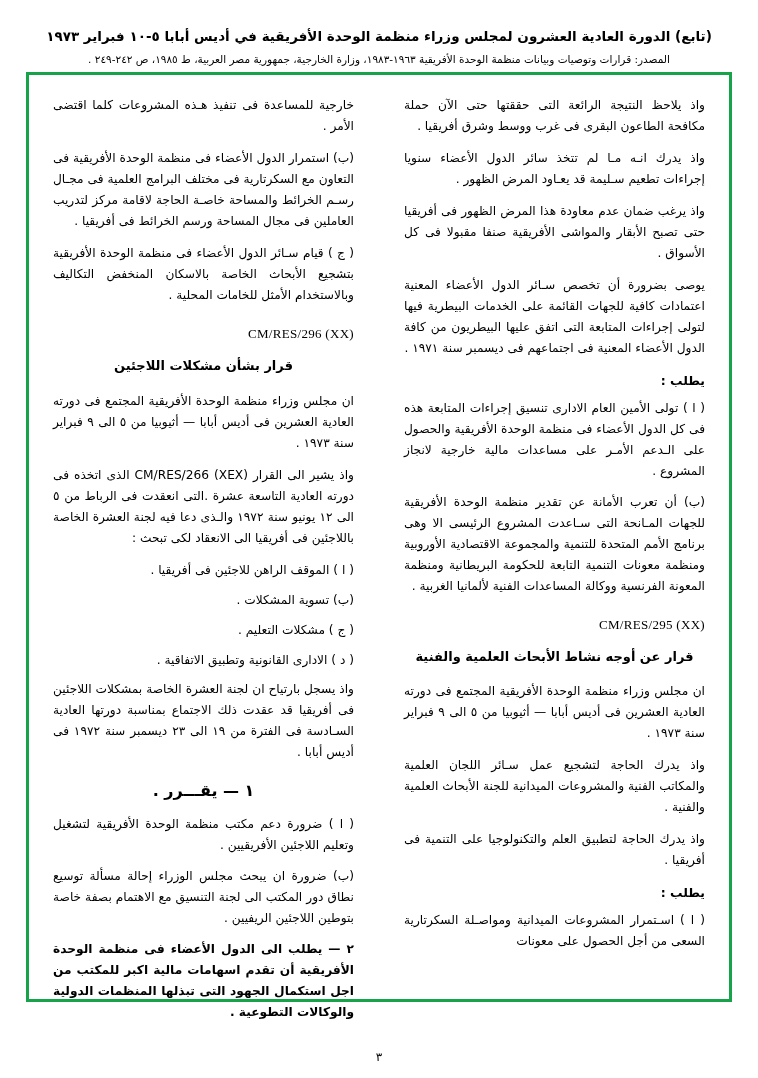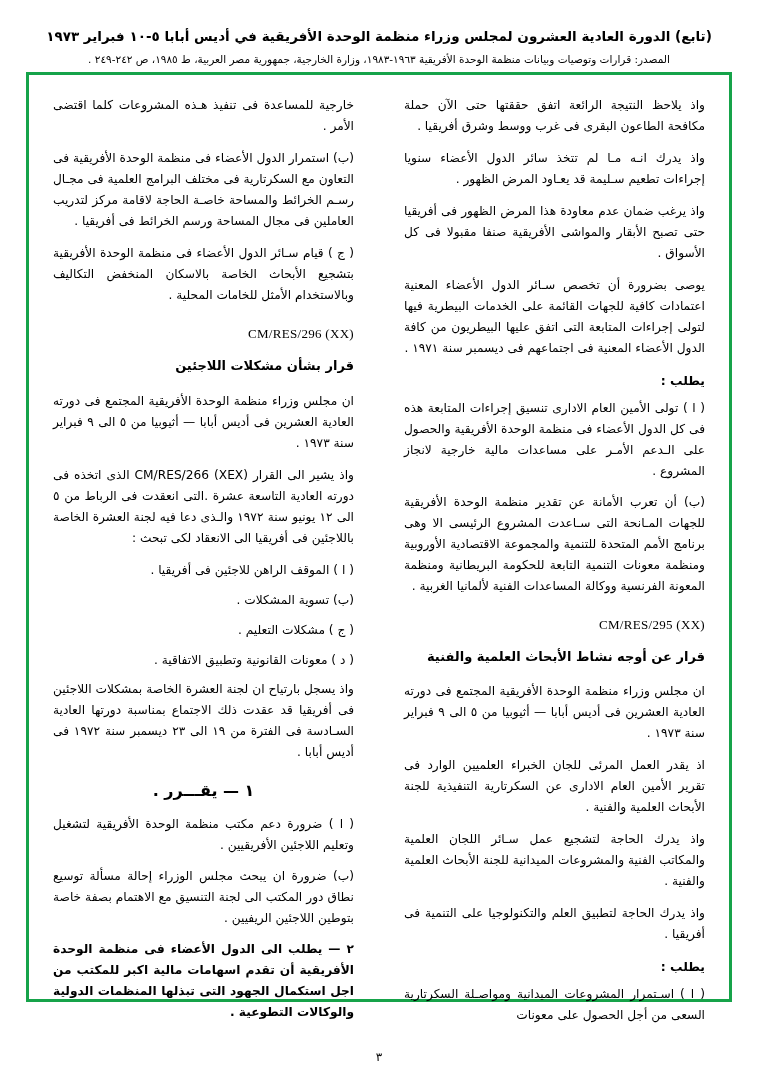--- a/index.html
+++ b/index.html
@@ -70,21 +70,21 @@
     font-size: 13px;
     font-family: "Liberation Serif", serif;
     direction: ltr;
     text-align: right;
     margin: 20px 0 14px 0;
     letter-spacing: 0.3px;
   }
   .res-heading {
     font-size: 13px;
     font-weight: bold;
-    text-align: right;
+    text-align: center;
     margin: 0 0 14px 0;
     line-height: 1.6;
   }
   .section-label {
     font-size: 12.4px;
     font-weight: bold;
     margin: 14px 0 10px 0;
     text-align: right;
   }
   .item {
@@ -127,35 +127,34 @@
   <div class="doc-header">
     <div class="doc-title">(تابع) الدورة العادية العشرون لمجلس وزراء منظمة الوحدة الأفريقية في أديس أبابا ٥-١٠ فبراير ١٩٧٣</div>
     <div class="doc-source">المصدر: قرارات وتوصيات وبيانات منظمة الوحدة الأفريقية ١٩٦٣-١٩٨٣، وزارة الخارجية، جمهورية مصر العربية، ط ١٩٨٥، ص ٢٤٢-٢٤٩ .</div>
   </div>
 
   <div class="frame">
     <div class="columns">
 
       <div class="col">
 
-        <p>واذ يلاحظ النتيجة الرائعة اتفق حققتها حتى الآن حملة مكافحة الطاعون البقرى فى غرب ووسط وشرق أفريقيا .</p>
+        <p>واذ يلاحظ النتيجة الرائعة التى حققتها حتى الآن حملة مكافحة الطاعون البقرى فى غرب ووسط وشرق أفريقيا .</p>
         <p>واذ يدرك انـه مـا لم تتخذ سائر الدول الأعضاء سنويا إجراءات تطعيم سـليمة قد يعـاود المرض الظهور .</p>
         <p>واذ يرغب ضمان عدم معاودة هذا المرض الظهور فى أفريقيا حتى تصبح الأبقار والمواشى الأفريقية صنفا مقبولا فى كل الأسواق .</p>
         <p>يوصى بضرورة أن تخصص سـائر الدول الأعضاء المعنية اعتمادات كافية للجهات القائمة على الخدمات البيطرية فيها لتولى إجراءات المتابعة التى اتفق عليها البيطريون من كافة الدول الأعضاء المعنية فى اجتماعهم فى ديسمبر سنة ١٩٧١ .</p>
 
         <div class="section-label">يطلب :</div>
 
         <p class="item">( ا ) تولى الأمين العام الادارى تنسيق إجراءات المتابعة هذه فى كل الدول الأعضاء فى منظمة الوحدة الأفريقية والحصول على الـدعم الأمـر على مساعدات مالية خارجية لانجاز المشروع .</p>
         <p class="item">(ب) أن تعرب الأمانة عن تقدير منظمة الوحدة الأفريقية للجهات المـانحة التى سـاعدت المشروع الرئيسى الا وهى برنامج الأمم المتحدة للتنمية والمجموعة الاقتصادية الأوروبية ومنظمة معونات التنمية التابعة للحكومة البريطانية ومنظمة المعونة الفرنسية ووكالة المساعدات الفنية لألمانيا الغربية .</p>
 
         <div class="res-id">CM/RES/295 (XX)</div>
         <div class="res-heading">قرار عن أوجه نشاط الأبحاث العلمية والفنية</div>
 
         <p>ان مجلس وزراء منظمة الوحدة الأفريقية المجتمع فى دورته العادية العشرين فى أديس أبابا — أثيوبيا من ٥ الى ٩ فبراير سنة ١٩٧٣ .</p>
-        <p>اذ يقدر العمل المرئى للجان الخبراء العلميين الوارد فى تقرير الأمين العام الادارى عن السكرتارية التنفيذية للجنة الأبحاث العلمية والفنية .</p>
         <p>واذ يدرك الحاجة لتشجيع عمل سـائر اللجان العلمية والمكاتب الفنية والمشروعات الميدانية للجنة الأبحاث العلمية والفنية .</p>
         <p>واذ يدرك الحاجة لتطبيق العلم والتكنولوجيا على التنمية فى أفريقيا .</p>
 
         <div class="section-label">يطلب :</div>
 
         <p class="item">( ا ) اسـتمرار المشروعات الميدانية ومواصـلة السكرتارية السعى من أجل الحصول على معونات</p>
 
       </div>
 
       <div class="col">
@@ -167,21 +166,21 @@
         <div class="res-id">CM/RES/296 (XX)</div>
         <div class="res-heading">قرار بشأن مشكلات اللاجئين</div>
 
         <p>ان مجلس وزراء منظمة الوحدة الأفريقية المجتمع فى دورته العادية العشرين فى أديس أبابا — أثيوبيا من ٥ الى ٩ فبراير سنة ١٩٧٣ .</p>
         <p>واذ يشير الى القرار CM/RES/266 (XEX) الذى اتخذه فى دورته العادية التاسعة عشرة .التى انعقدت فى الرباط من ٥ الى ١٢ يونيو سنة ١٩٧٢ والـذى دعا فيه لجنة العشرة الخاصة باللاجئين فى أفريقيا الى الانعقاد لكى تبحث :</p>
 
         <div class="bullet-list">
           <p class="item">( ا ) الموقف الراهن للاجئين فى أفريقيا .</p>
           <p class="item">(ب) تسوية المشكلات .</p>
           <p class="item">( ج ) مشكلات التعليم .</p>
-          <p class="item">( د ) معونات القانونية وتطبيق الاتفاقية .</p>
+          <p class="item">( د ) الادارى القانونية وتطبيق الاتفاقية .</p>
         </div>
 
         <p>واذ يسجل بارتياح ان لجنة العشرة الخاصة بمشكلات اللاجئين فى أفريقيا قد عقدت ذلك الاجتماع بمناسبة دورتها العادية السـادسة فى الفترة من ١٩ الى ٢٣ ديسمبر سنة ١٩٧٢ فى أديس أبابا .</p>
 
         <div class="numbered">١ — يقـــرر .</div>
 
         <p class="item">( ا ) ضرورة دعم مكتب منظمة الوحدة الأفريقية لتشغيل وتعليم اللاجئين الأفريقيين .</p>
         <p class="item">(ب) ضرورة ان يبحث مجلس الوزراء إحالة مسألة توسيع نطاق دور المكتب الى لجنة التنسيق مع الاهتمام بصفة خاصة بتوطين اللاجئين الريفيين .</p>
 
         <p class="numbered-body">٢ — يطلب الى الدول الأعضاء فى منظمة الوحدة الأفريقية أن تقدم اسهامات مالية اكبر للمكتب من اجل استكمال الجهود التى تبذلها المنظمات الدولية والوكالات التطوعية .</p>

